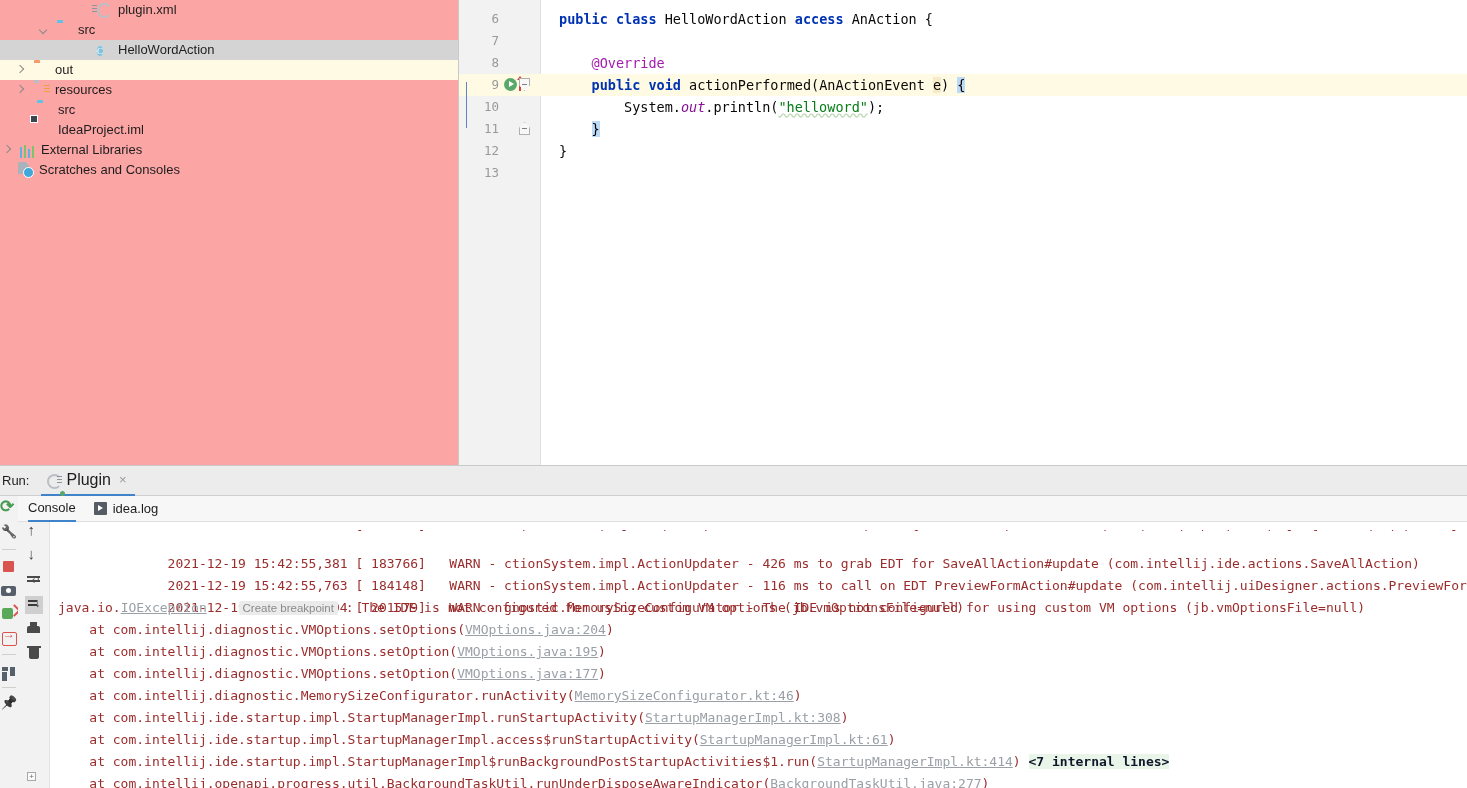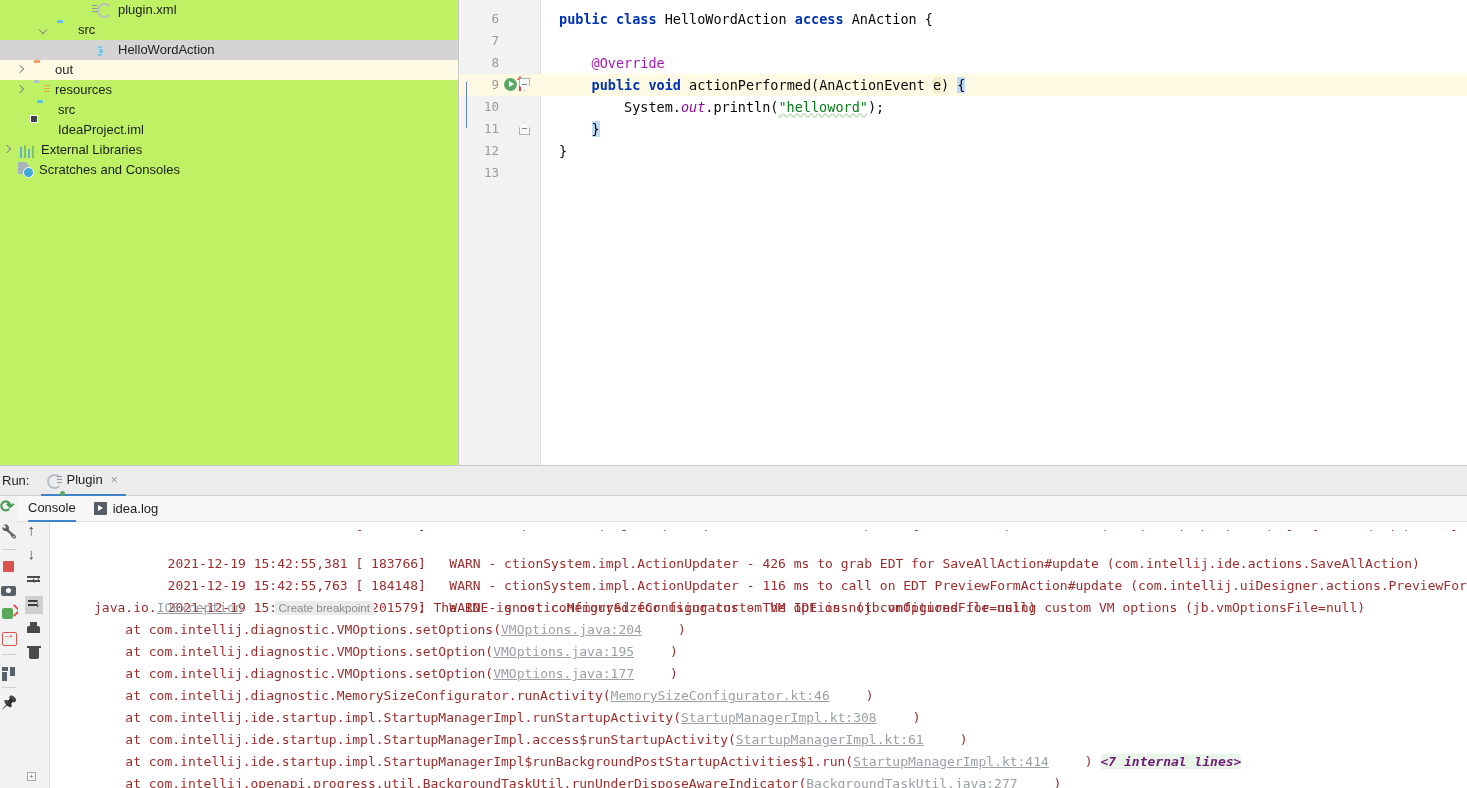--- a/index.html
+++ b/index.html
@@ -13,21 +13,21 @@
 
   
   #top-area {
     position: absolute; left: 0; top: 0; width: 1467px; height: 465px;
     display: flex;
   }
 
   
   #project-tree {
     width: 459px; height: 475px;
-    background: #bef264;
+    background: #fca5a5;
     border-right: 1px solid #c9c9c9;
     position: relative;
     overflow: hidden;
   }
   .tree-row {
     height: 20px;
     display: flex;
     align-items: center;
     font-size: 13px;
     color: #1d1d1d;
@@ -307,21 +307,21 @@
   .tab-plugin-icon::after {
     content: ""; position: absolute; right: -1px; top: 3px;
     width: 5px; height: 8px;
     background: repeating-linear-gradient(#8d949b, #8d949b 1.5px, transparent 1.5px, transparent 3px);
   }
   .tab-green-dot {
     position: absolute; left: 13px; top: 18px;
     width: 5px; height: 5px; border-radius: 50%;
     background: #59a869;
   }
-  #run-tab-label { font-size: 13px; color: #1d1d1d; }
+  #run-tab-label { font-size: 16px; color: #1d1d1d; }
   #run-tab-close {
     margin-left: 8px; font-size: 13px; color: #9a9a9a; line-height: 1;
   }
 
   #console-body {
     position: relative;
     height: 292px;
     display: flex;
   }
   #left-toolbar {
@@ -380,35 +380,34 @@
     overflow: hidden;
     position: relative;
     padding-left: 8px;
   }
   .log-line {
     height: 22px; line-height: 22px;
     white-space: pre;
     color: #9b2c2c;
   }
   .log-line.clipped-top { height: 9px; line-height: 9px; overflow: hidden; }
-  .log-red { color: #9b2c2c; margin-left: 36px; }
+  .log-red { color: #9b2c2c; }
   .log-link { color: #9aa0a6; text-decoration: underline; }
   .log-exc-link { color: #9aa0a6; text-decoration: underline; }
   .bp-chip {
     background: #ebebeb; color: #8a8a8a;
     font-family: "Liberation Sans", sans-serif;
     font-size: 11.5px;
     padding: 1px 4px;
     border-radius: 2px;
     margin-left: 24px;
   }
   .internal-chip {
-    background: #e9f5e9; color: #701a75;
+    background: #e9f5e9; color: #0f172a;
     font-weight: bold;
-    font-style: italic;
   }
 
   
   .tb-ico { width: 18px; height: 18px; position: relative; }
   .ico-rerun::before {
     content: "⟳"; position: absolute; left: 0; top: -4px;
     font-size: 17px; color: #499c54; font-weight: bold;
   }
   .ico-wrench::before {
     content: "🔧"; position: absolute; left: 1px; top: 0px;

